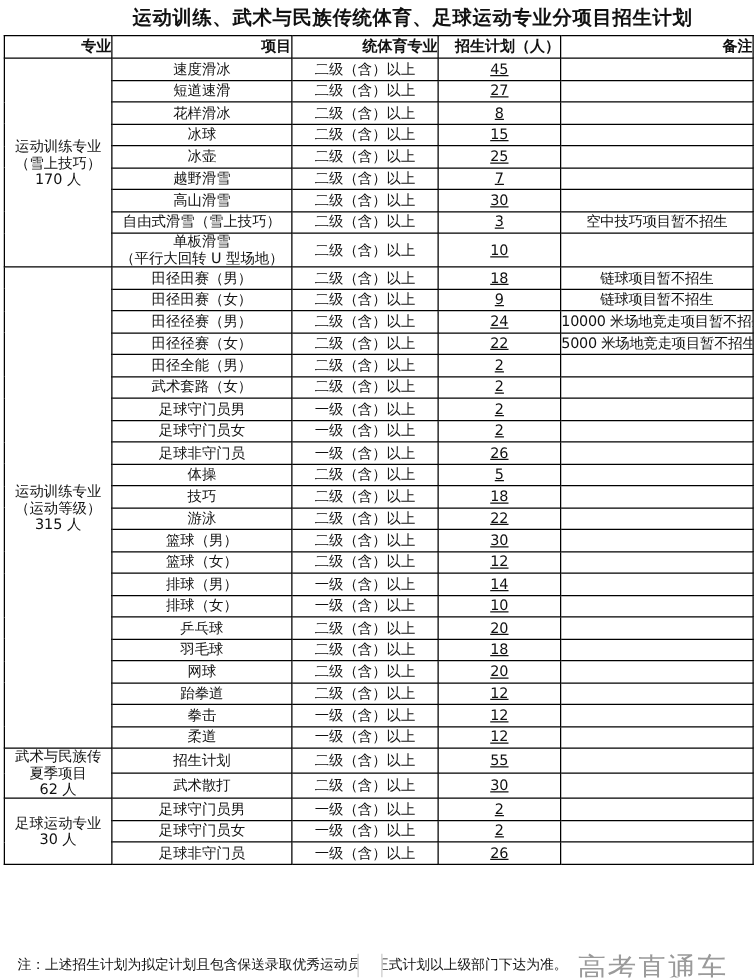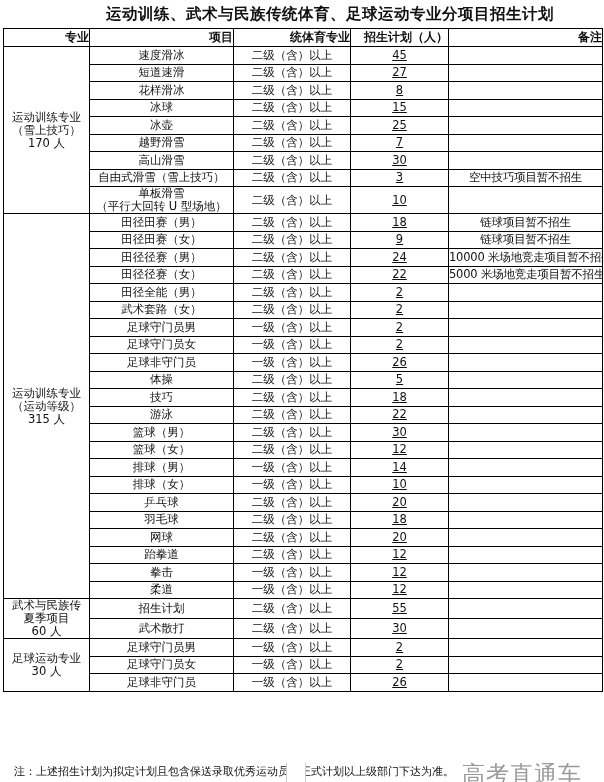--- a/index.html
+++ b/index.html
@@ -325,21 +325,21 @@
           <div>柔道</div>
         </td>
         <td class="">一级（含）以上</td>
         <td class="num">12</td>
         <td class="remark"></td>
       </tr>
       <tr>
         <td class="major" rowspan="2">
           <div>武术与民族传</div>
           <div>夏季项目</div>
-          <div>60 人</div>
+          <div>62 人</div>
         </td>
         <td class=" wushu">
           <div>招生计划</div>
         </td>
         <td class="wushu">二级（含）以上</td>
         <td class="num wushu">55</td>
         <td class="remark wushu"></td>
       </tr>
       <tr>
         <td class=" wushu">

